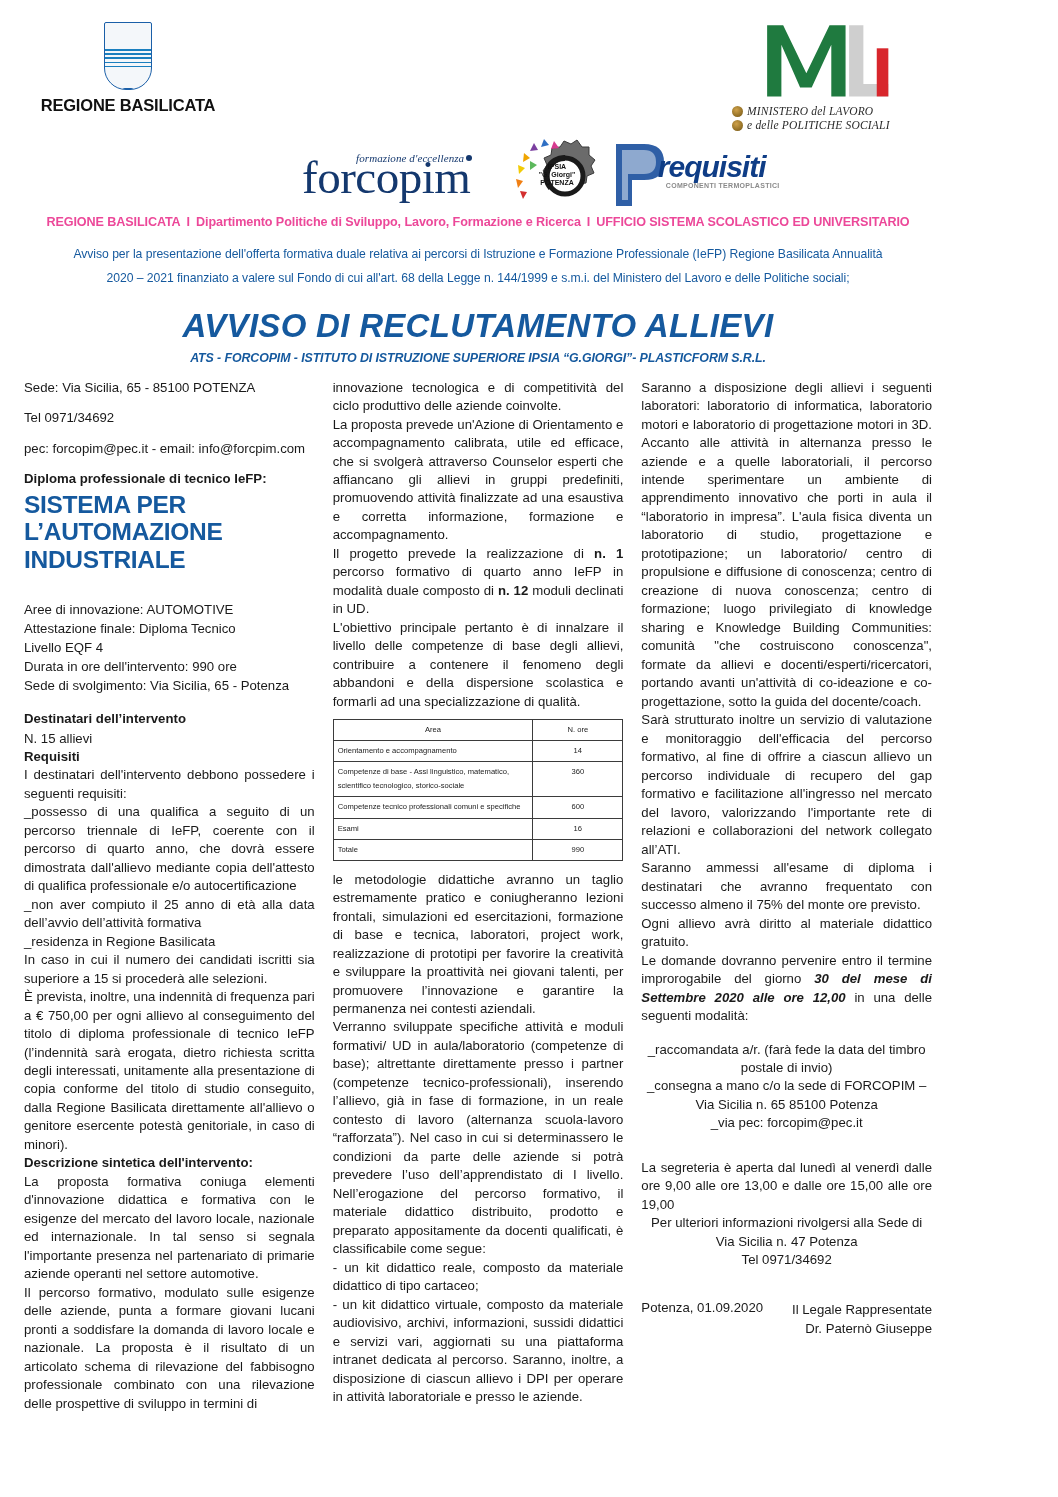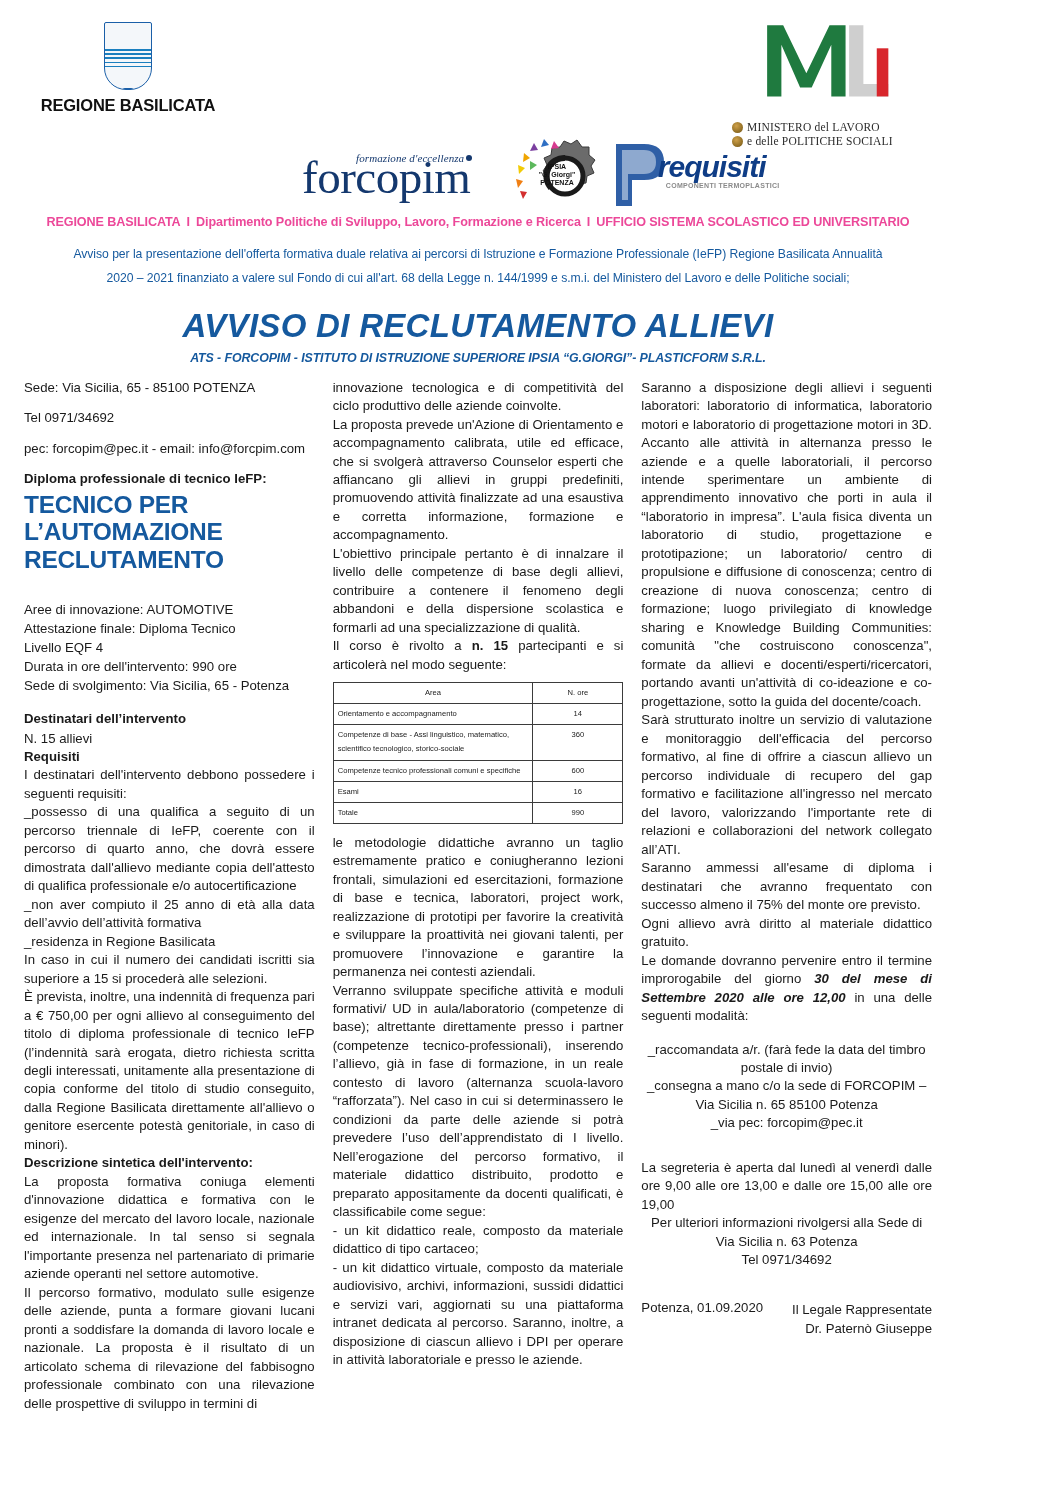--- a/index.html
+++ b/index.html
@@ -240,21 +240,21 @@
       </div>
       <div class="cap">REGIONE BASILICATA</div>
     </div>
 
     <div class="ministero-logo">
       <svg class="ml-mark" viewBox="0 0 150 92">
         <path d="M8 88 L8 8 L26 8 L52 62 L78 8 L96 8 L96 88 L80 88 L80 30 L58 78 L45 78 L24 30 L24 88 Z" fill="#1f7a3f"></path>
         <path d="M100 8 L116 8 L116 74 L144 74 L144 88 L100 88 Z" fill="#cfcfcf"></path>
         <path d="M131 34 L144 34 L144 88 L131 88 Z" fill="#d8262c"></path>
       </svg>
-      <div class="min-rows" style="margin-top:20px; padding-left:10px;">
+      <div class="min-rows" style="margin-top:4px; padding-left:10px;font-style:italic;">
         <div class="min-row">
           <span class="emblem"></span>
           <span class="m-line1">MINISTERO del LAVORO</span>
         </div>
         <div class="min-row">
           <span class="emblem"></span>
           <span class="m-line2">e delle POLITICHE SOCIALI</span>
         </div>
       </div>
     </div>
@@ -314,21 +314,21 @@
   </div>
 
   <div class="cols">
 
     <div class="col">
       <div class="contact-line">Sede: Via Sicilia, 65 - 85100 POTENZA</div>
       <div class="contact-line">Tel 0971/34692</div>
       <div class="contact-line">pec: forcopim@pec.it - email: info@forcpim.com</div>
 
       <div class="label-head">Diploma professionale di tecnico IeFP:</div>
-      <div class="big-title">TECNICO PER L’AUTOMAZIONE RECLUTAMENTO</div>
+      <div class="big-title">SISTEMA PER L’AUTOMAZIONE INDUSTRIALE</div>
 
       <div class="gap-lg"></div>
 
       <div class="spec-line">Aree di innovazione: AUTOMOTIVE</div>
       <div class="spec-line">Attestazione finale: Diploma Tecnico</div>
       <div class="spec-line">Livello EQF 4</div>
       <div class="spec-line">Durata in ore dell'intervento: 990 ore</div>
       <div class="spec-line">Sede di svolgimento: Via Sicilia, 65 - Potenza</div>
 
       <div class="gap-md"></div>
@@ -345,22 +345,22 @@
       <p>È prevista, inoltre, una indennità di frequenza pari a € 750,00 per ogni allievo al conseguimento del titolo di diploma professionale di tecnico IeFP (l’indennità sarà erogata, dietro richiesta scritta degli interessati, unitamente alla presentazione di copia conforme del titolo di studio conseguito, dalla Regione Basilicata direttamente all'allievo o genitore esercente potestà genitoriale, in caso di minori).</p>
 
       <div class="label-head">Descrizione sintetica dell'intervento:</div>
       <p>La proposta formativa coniuga elementi d'innovazione didattica e formativa con le esigenze del mercato del lavoro locale, nazionale ed internazionale. In tal senso si segnala l'importante presenza nel partenariato di primarie aziende operanti nel settore automotive.</p>
       <p>Il percorso formativo, modulato sulle esigenze delle aziende, punta a formare giovani lucani pronti a soddisfare la domanda di lavoro locale e nazionale. La proposta è il risultato di un articolato schema di rilevazione del fabbisogno professionale combinato con una rilevazione delle prospettive di sviluppo in termini di</p>
     </div>
 
     <div class="col">
       <p>innovazione tecnologica e di competitività del ciclo produttivo delle aziende coinvolte.</p>
       <p>La proposta prevede un'Azione di Orientamento e accompagnamento calibrata, utile ed efficace, che si svolgerà attraverso Counselor esperti che affiancano gli allievi in gruppi predefiniti, promuovendo attività finalizzate ad una esaustiva e corretta informazione, formazione e accompagnamento.</p>
+      <p><span>Il progetto prevede la realizzazione di </span><span class="b">n. 1</span><span> percorso formativo di quarto anno IeFP in modalità duale composto di </span><span class="b">n. 12</span><span> moduli declinati in UD.</span></p>
       <p>L'obiettivo principale pertanto è di innalzare il livello delle competenze di base degli allievi, contribuire a contenere il fenomeno degli abbandoni e della dispersione scolastica e formarli ad una specializzazione di qualità.</p>
-      <p><span>Il corso è rivolto a </span><span class="b">n. 15</span><span> partecipanti e si articolerà nel modo seguente:</span></p>
 
       <table class="hours">
         <thead>
           <tr>
             <th>Area</th>
             <th style="width:90px">N. ore</th>
           </tr>
         </thead>
         <tbody>
           <tr>
@@ -401,21 +401,21 @@
 
       <div class="gap-md"></div>
 
       <p class="loose">_raccomandata a/r. (farà fede la data del timbro postale di invio)</p>
       <p class="loose">_consegna a mano c/o la sede di FORCOPIM – Via Sicilia n. 65 85100 Potenza</p>
       <p class="loose">_via pec: forcopim@pec.it</p>
 
       <div class="gap-lg"></div>
 
       <p>La segreteria è aperta dal lunedì al venerdì dalle ore 9,00 alle ore 13,00 e dalle ore 15,00 alle ore 19,00</p>
-      <p class="loose">Per ulteriori informazioni rivolgersi alla Sede di Via Sicilia n. 63 Potenza</p>
+      <p class="loose">Per ulteriori informazioni rivolgersi alla Sede di Via Sicilia n. 47 Potenza</p>
       <p class="loose">Tel 0971/34692</p>
 
       <div class="sig-row">
         <div>Potenza, 01.09.2020</div>
         <div class="sig-right">
           <div>Il Legale Rappresentate</div>
           <div>Dr. Paternò Giuseppe</div>
         </div>
       </div>
     </div>

